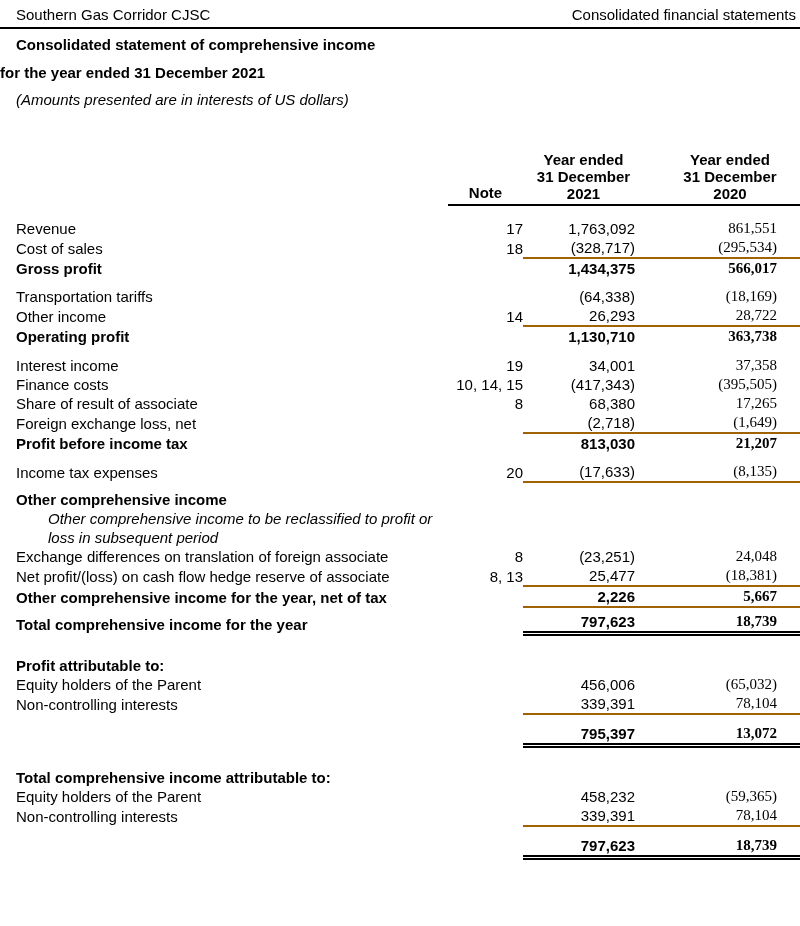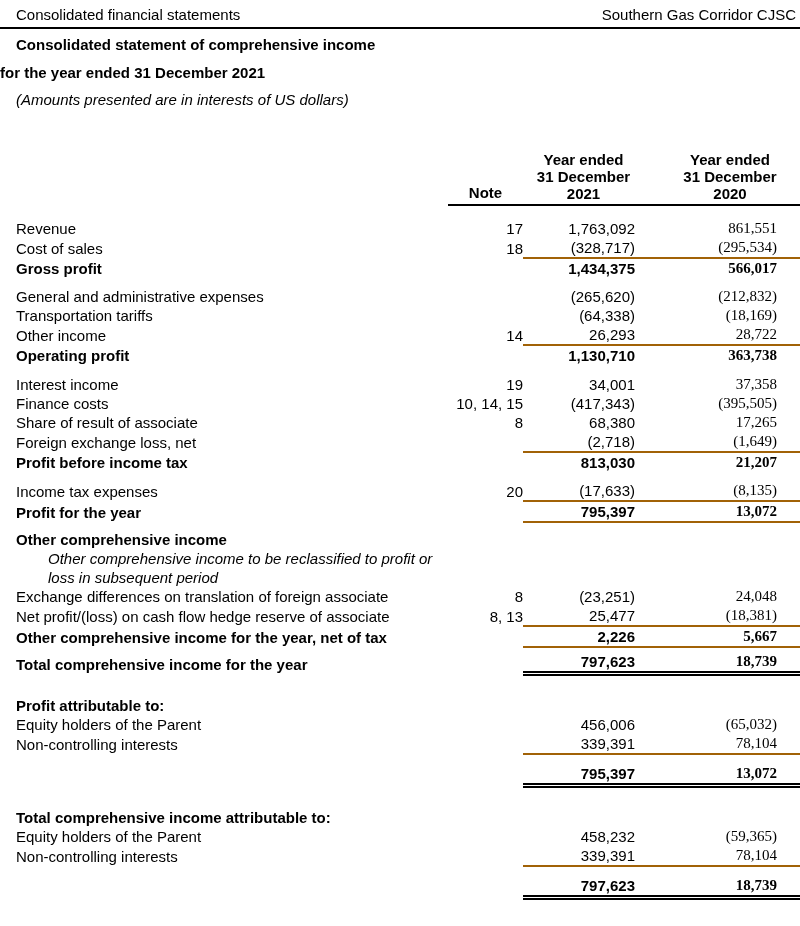--- a/index.html
+++ b/index.html
@@ -46,22 +46,22 @@
 
   td.ru  { border-bottom: 2px solid #a16207; }
   td.dru { border-bottom: 5px double #000; }
   td.spacer { padding: 0; }
 </style>
 </head>
 <body>
 
 <div>
   <div class="pagehead">
+    <span>Southern Gas Corridor CJSC</span>
     <span>Consolidated financial statements</span>
-    <span>Southern Gas Corridor CJSC</span>
   </div>
 
   <div class="title">Consolidated statement of comprehensive income</div>
   <div class="period">for the year ended 31 December 2021</div>
   <div class="amounts">(Amounts presented are in interests of US dollars)</div>
 
   <table>
     <colgroup>
       <col class="c-label">
       <col class="c-note">
@@ -96,26 +96,20 @@
         <tr class="bold">
           <td class="lbl">Gross profit</td>
           <td class="note"></td>
           <td class="v1">1,434,375</td>
           <td class="v2">566,017</td>
         </tr>
         <tr>
           <td colspan="4" class="spacer" style="height: 9px;"></td>
         </tr>
         <tr>
-          <td class="lbl">General and administrative expenses</td>
-          <td class="note"></td>
-          <td class="v1">(265,620)</td>
-          <td class="v2">(212,832)</td>
-        </tr>
-        <tr>
           <td class="lbl">Transportation tariffs</td>
           <td class="note"></td>
           <td class="v1">(64,338)</td>
           <td class="v2">(18,169)</td>
         </tr>
         <tr>
           <td class="lbl">Other income</td>
           <td class="note">14</td>
           <td class="v1 ru">26,293</td>
           <td class="v2 ru">28,722</td>
@@ -161,26 +155,20 @@
         </tr>
         <tr>
           <td colspan="4" class="spacer" style="height: 9px;"></td>
         </tr>
         <tr>
           <td class="lbl">Income tax expenses</td>
           <td class="note">20</td>
           <td class="v1 ru">(17,633)</td>
           <td class="v2 ru">(8,135)</td>
         </tr>
-        <tr class="bold">
-          <td class="lbl">Profit for the year</td>
-          <td class="note"></td>
-          <td class="v1 ru">795,397</td>
-          <td class="v2 ru">13,072</td>
-        </tr>
         <tr>
           <td colspan="4" class="spacer" style="height: 8px;"></td>
         </tr>
         <tr class="bold">
           <td class="lbl">Other comprehensive income</td>
           <td class="note"></td>
           <td class="v1"></td>
           <td class="v2"></td>
         </tr>
         <tr class="italic">

